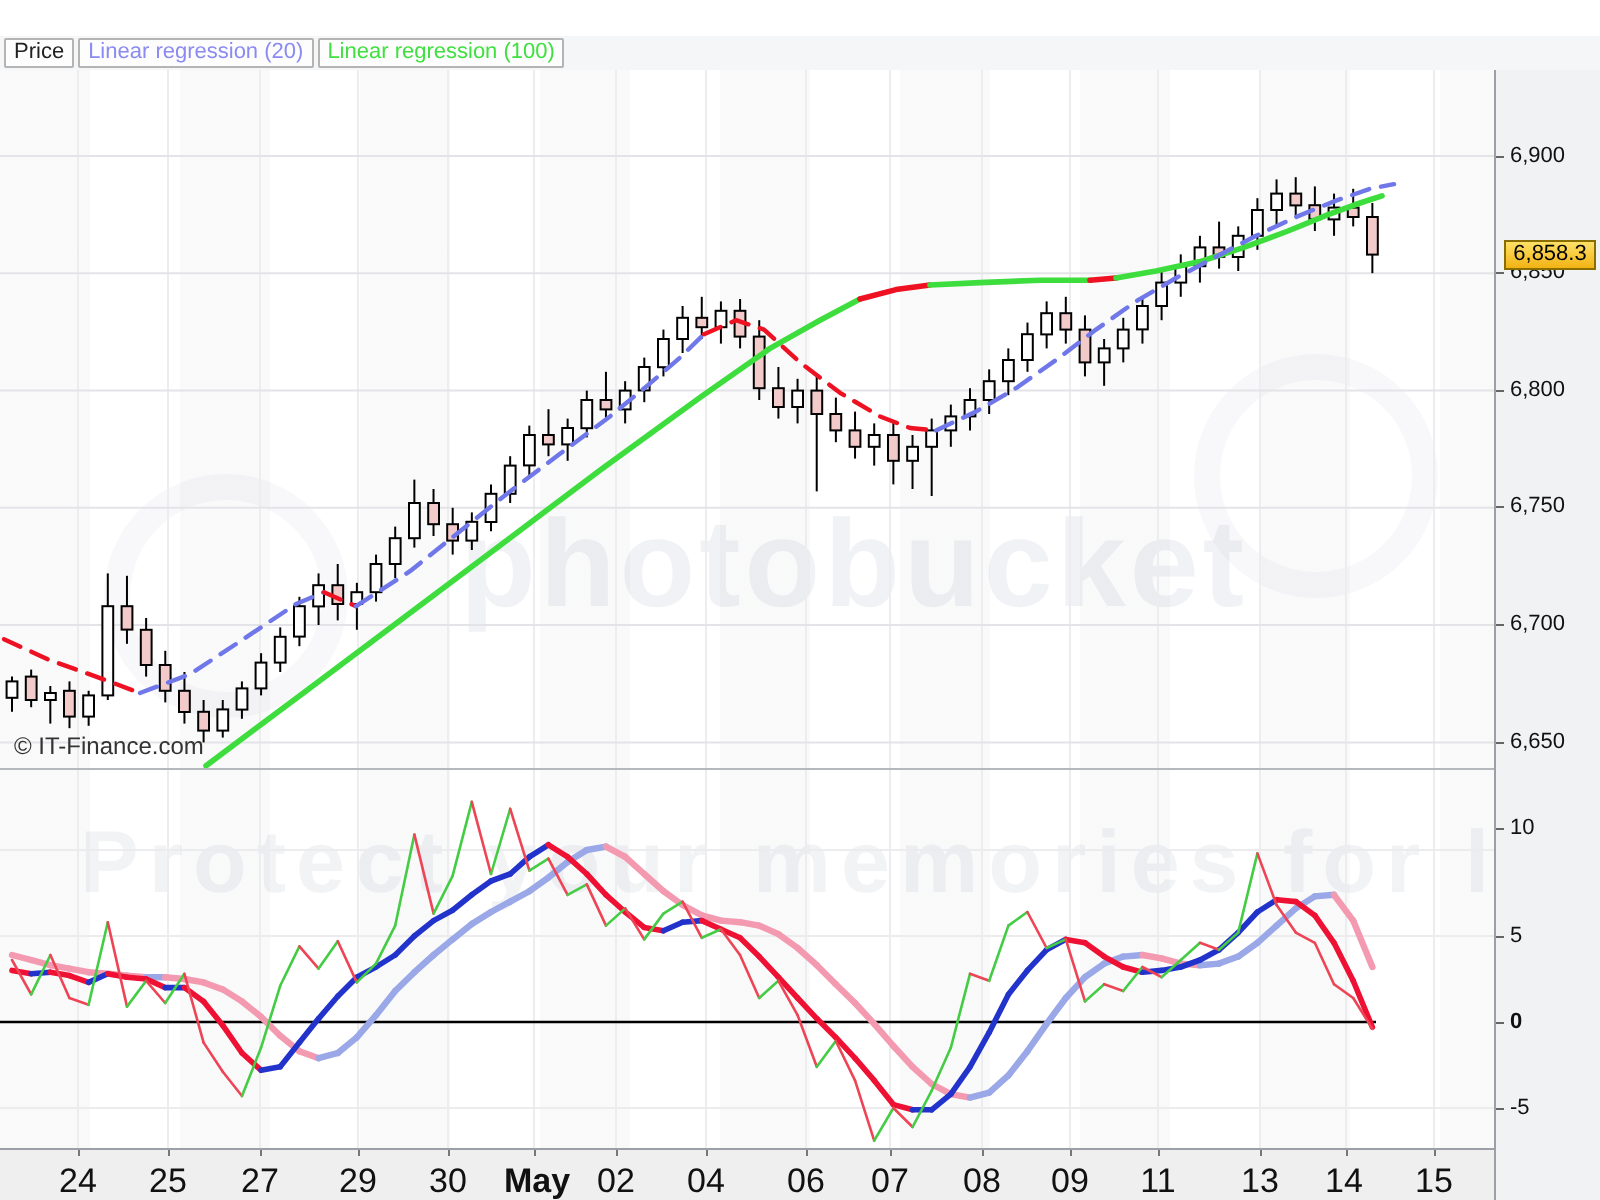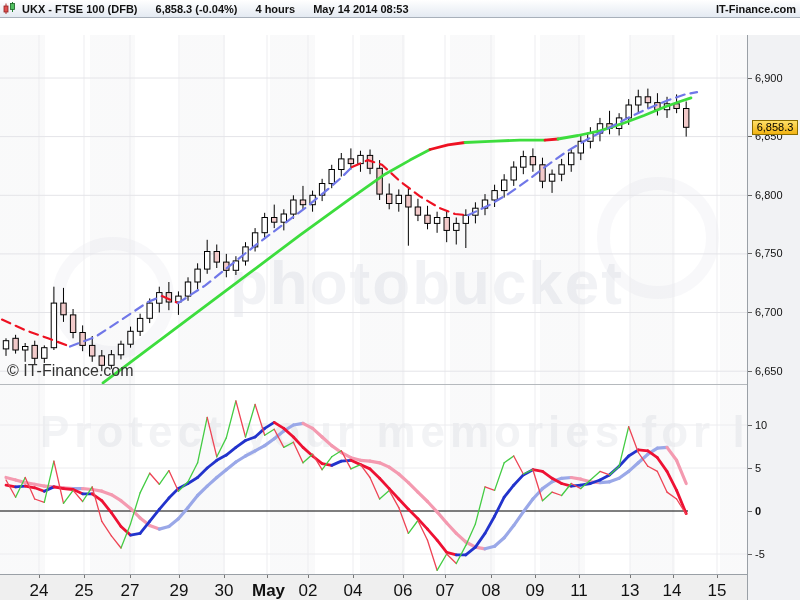--- a/index.html
+++ b/index.html
@@ -27,21 +27,21 @@
   .main-panel svg,.roc-panel svg{position:absolute;left:0;top:0;}
   .band{position:absolute;left:0;top:0;width:747px;height:100%;
     background:repeating-linear-gradient(90deg,rgba(120,125,140,0.045) 0 45px,rgba(0,0,0,0) 45px 90px);
     pointer-events:none;}
   
   .wm-main{position:absolute;left:230px;top:212px;font-size:62px;font-weight:bold;letter-spacing:2px;
     color:rgba(150,155,175,0.13);pointer-events:none;white-space:nowrap;}
   .wm-roc{position:absolute;left:40px;top:22px;width:707px;font-size:44px;font-weight:bold;letter-spacing:5px;
     color:rgba(150,155,175,0.12);pointer-events:none;white-space:nowrap;overflow:hidden;}
   .wm-circle{position:absolute;border:13px solid rgba(165,170,190,0.08);border-radius:50%;pointer-events:none;}
-  .copyright{position:absolute;left:7px;bottom:4px;font-size:16px;color:#333;}
+  .copyright{position:absolute;left:7px;bottom:4px;font-size:12px;color:#333;}
   
   .roc-tabs{position:absolute;left:0;top:1px;display:flex;font-size:11px;z-index:5;}
   .tab-roc{color:#ee7b7b;}
   .tab-signal{color:#f2a0ae;}
   .tab-origin{color:#8a8a8a;}
   
   .y-strip{position:absolute;left:747px;top:35px;width:53px;height:565px;background:#f1f2f4;
     border-left:1px solid #9aa0a6;font-size:11px;color:#111;}
   .ytick{position:absolute;left:0;width:52px;height:13px;line-height:13px;}
   .ytick i{position:absolute;left:0;top:6px;width:4px;border-top:1px solid #666;}
@@ -53,34 +53,26 @@
     border-top:1px solid #9aa0a6;font-size:17px;color:#111;}
   .xlab{position:absolute;top:6px;width:30px;margin-left:-15px;text-align:center;}
   .xlab.bold{font-weight:bold;}
   .xtick{position:absolute;top:0;width:1px;height:3px;background:#777;}
 </style>
 </head>
 <body>
 
 <div class="screen">
 
-  <div class="toolbar">
-    <svg class="logo" viewBox="0 0 14 13">
-      <line x1="3" y1="1.5" x2="3" y2="12" stroke="#b03030" stroke-width="1"></line>
-      <rect x="1" y="4" width="4" height="6" fill="#e05050" stroke="#902020" stroke-width="0.8"></rect>
-      <line x1="9.5" y1="0" x2="9.5" y2="10" stroke="#208030" stroke-width="1"></line>
-      <rect x="7.5" y="1.5" width="4" height="6" fill="#50c060" stroke="#186024" stroke-width="0.8"></rect>
-    </svg>
-    <span class="seg">UKX - FTSE 100 (DFB)</span>
-    <span class="seg"><span>6,858.3</span> <span>(-0.04%)</span></span>
-    <span class="seg">4 hours</span>
-    <span class="seg">May 14 2014 08:53</span>
-    <span class="brand">IT-Finance.com</span>
+
+  <div class="tabrow">
+    <span class="tabbox tab-price">Price</span>
+    <span class="tabbox tab-lr20">Linear regression (20)</span>
+    <span class="tabbox tab-lr100">Linear regression (100)</span>
   </div>
-
 
   <div class="main-panel">
     <div class="band"></div>
     <div class="wm-circle" style="left:52px;top:202px;width:96px;height:96px;"></div>
     <div class="wm-circle" style="left:597px;top:142px;width:96px;height:96px;"></div>
     <div class="wm-main">photobucket</div>
     <svg id="price-svg" width="747" height="349" viewBox="0 0 747 349">
         <line x1="39" x2="39" y1="0" y2="349" stroke="#ededf0" stroke-width="1"></line>
         <line x1="84" x2="84" y1="0" y2="349" stroke="#ededf0" stroke-width="1"></line>
         <line x1="130" x2="130" y1="0" y2="349" stroke="#ededf0" stroke-width="1"></line>
@@ -521,21 +513,21 @@
         <span>6,750</span>
       </div>
       <div class="ytick" style="top: 271px;">
         <i></i>
         <span>6,700</span>
       </div>
       <div class="ytick" style="top: 330px;">
         <i></i>
         <span>6,650</span>
       </div>
-      <div class="ytick" style="top: 384px;">
+      <div class="ytick" style="top: 373px;">
         <i></i>
         <span>10</span>
       </div>
       <div class="ytick" style="top: 427px;">
         <i></i>
         <span>5</span>
       </div>
       <div class="ytick bold" style="top: 470px;">
         <i></i>
         <span>0</span>

